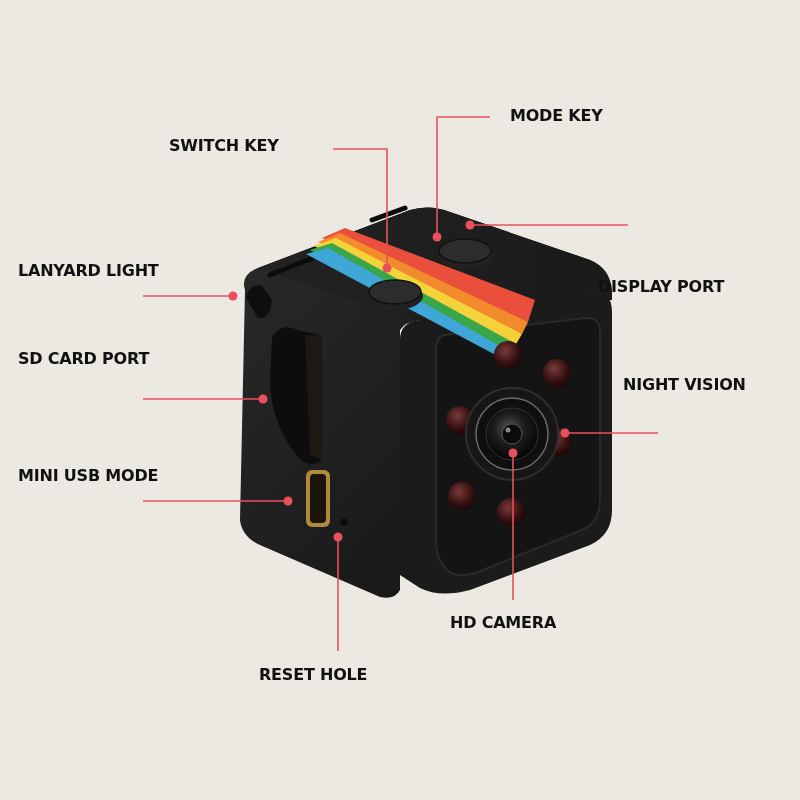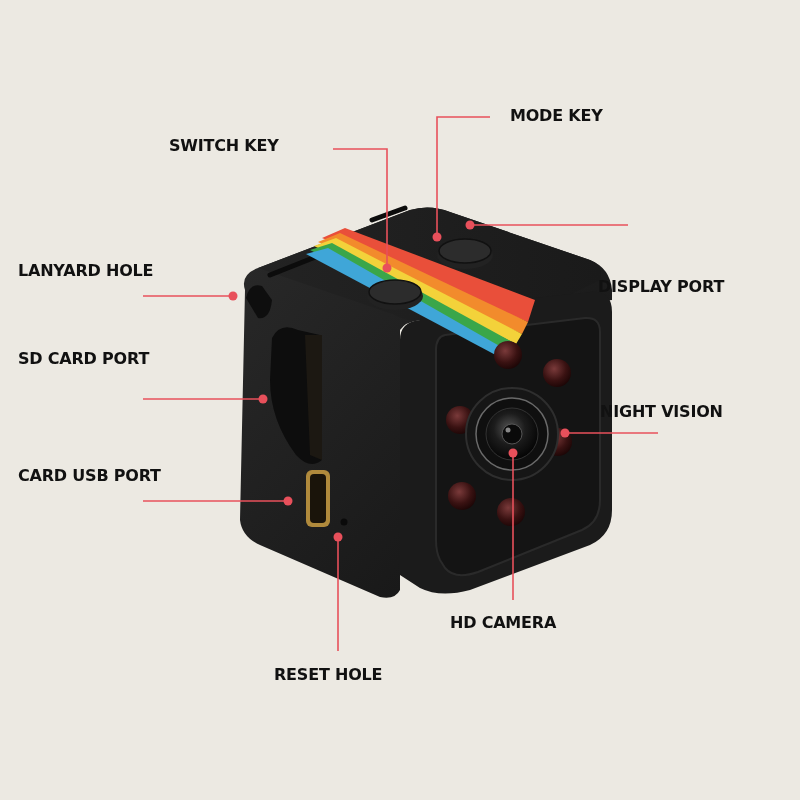--- a/index.html
+++ b/index.html
@@ -125,20 +125,20 @@
       <circle cx="288" cy="501" r="4.5"></circle>
       <circle cx="338" cy="537" r="4.5"></circle>
       <circle cx="565" cy="433" r="4.5"></circle>
       <circle cx="513" cy="453" r="4.5"></circle>
     </g>
   </svg>
 
   <div class="label" style="left:510px;top:108px;">MODE KEY</div>
   <div class="label" style="left:169px;top:138px;">SWITCH KEY</div>
   <div class="label" style="left:598px;top:236px;margin-top:43px;">DISPLAY PORT</div>
-  <div class="label" style="left:18px;top:263px;">LANYARD HOLE</div>
+  <div class="label" style="left:18px;top:263px;">LANYARD LIGHT</div>
   <div class="label" style="left:18px;top:351px;">SD CARD PORT</div>
-  <div class="label" style="left:600px;top:404px;">NIGHT VISION</div>
-  <div class="label" style="left:18px;top:468px;">CARD USB PORT</div>
+  <div class="label" style="left:600px;top:377px;padding-left:23px;">NIGHT VISION</div>
+  <div class="label" style="left:18px;top:468px;">MINI USB MODE</div>
   <div class="label" style="left:450px;top:615px;">HD CAMERA</div>
-  <div class="label" style="left:259px;top:667px;margin-left:15px;">RESET HOLE</div>
+  <div class="label" style="left:259px;top:667px;">RESET HOLE</div>
 
 </div>
 
 </body></html>

